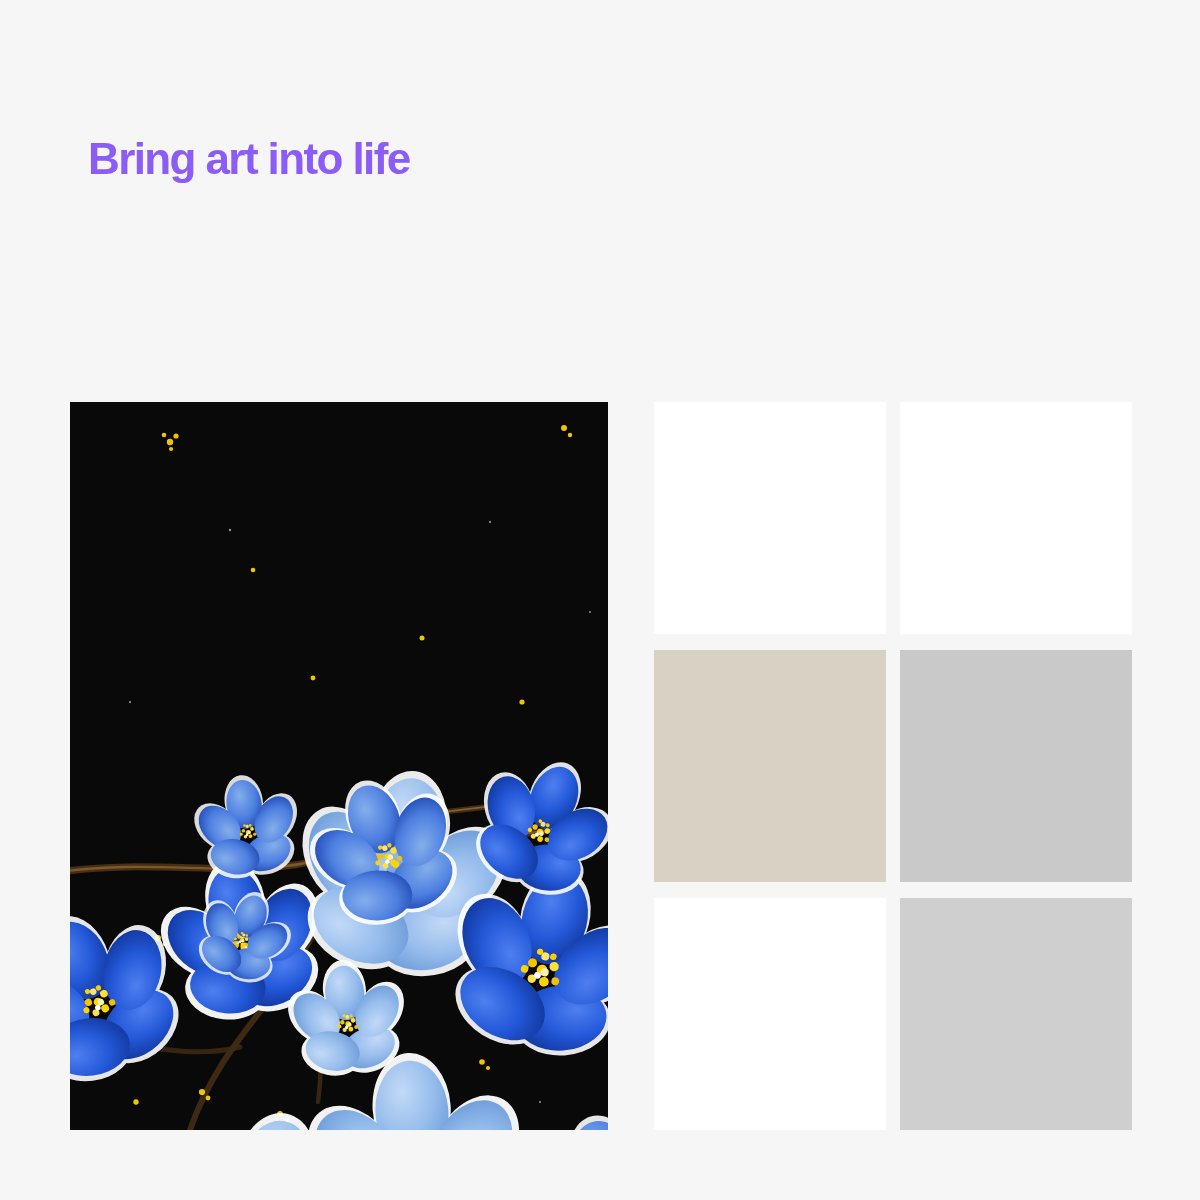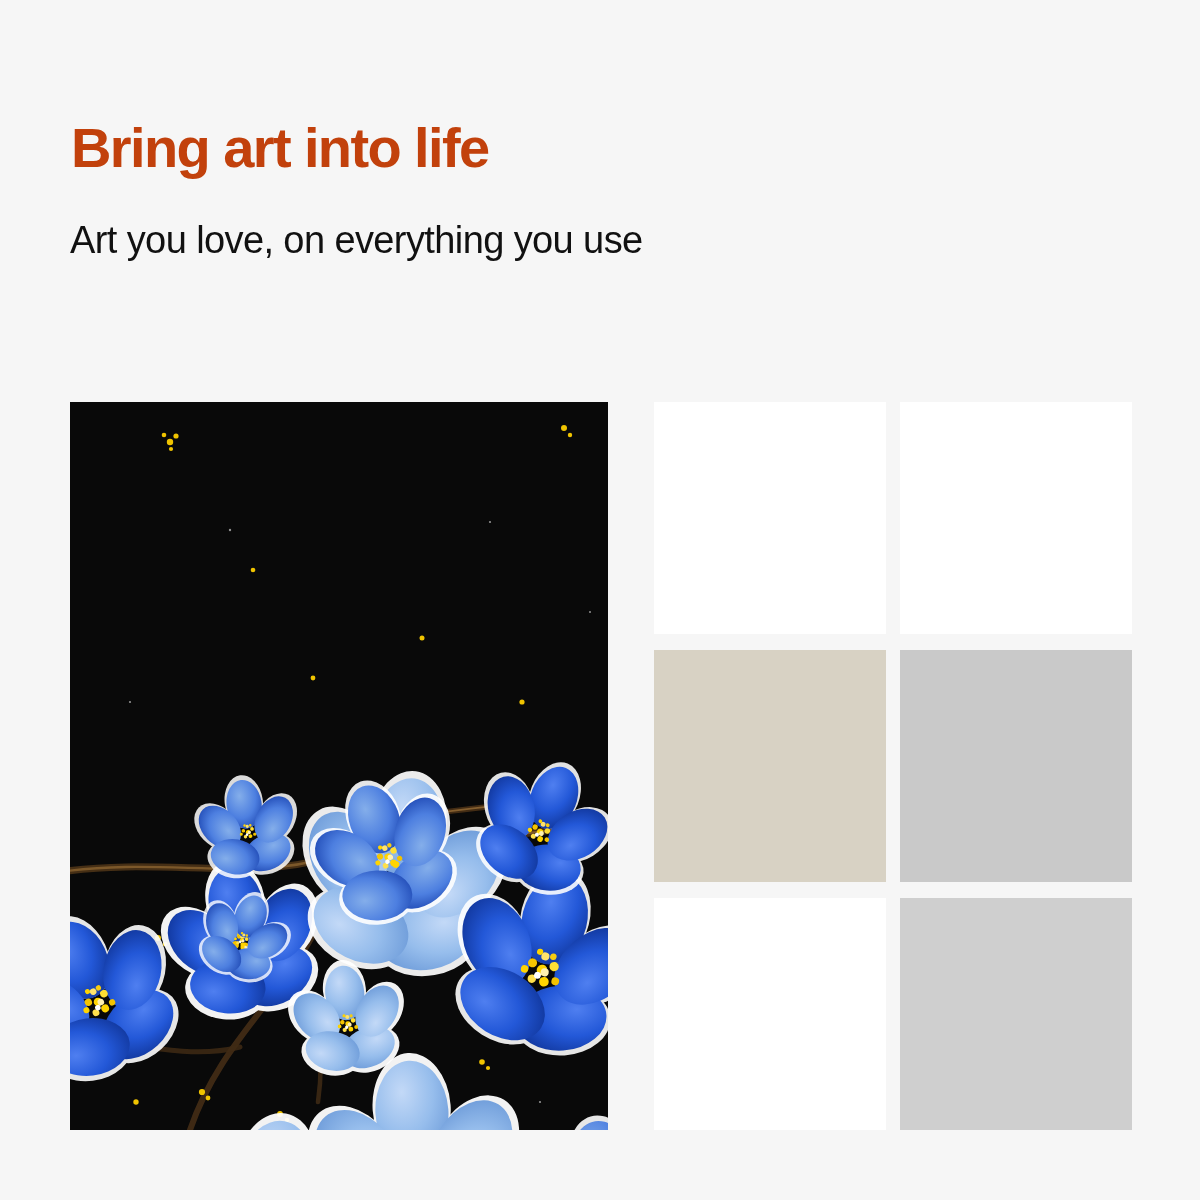--- a/index.html
+++ b/index.html
@@ -8,22 +8,22 @@
     background:#f6f6f6;
     font-family:"Liberation Sans","DejaVu Sans",sans-serif;
     overflow:hidden;
     -webkit-font-smoothing:antialiased;
   }
   .page{position:relative;width:1200px;height:1200px;}
 
   
   .header{position:absolute;left:70px;top:118px;width:1060px;}
   .title{
-    font-size:56px;font-weight:bold;color:#c2410c;
-    letter-spacing:-1.6px;line-height:1.05;margin:1px;
+    font-size:44px;font-weight:bold;color:#8b5cf6;
+    letter-spacing:-1.6px;line-height:1.05;margin:18px;
   }
   .subtitle{
     font-size:38px;font-weight:normal;color:#111111;
     letter-spacing:-0.6px;line-height:1.1;margin:42px 0 0 0;
   }
 
   
   .gallery{position:absolute;left:70px;top:402px;width:1062px;height:728px;}
   .hero{
     position:absolute;left:0;top:0;width:538px;height:728px;
@@ -47,21 +47,20 @@
   svg{display:block;}
   .flower-svg{width:100%;height:100%;}
 </style>
 </head>
 <body>
 
 <div class="page">
 
   <div class="header">
     <h1 class="title">Bring art into life</h1>
-    <p class="subtitle">Art you love, on everything you use</p>
   </div>
 
   <div class="gallery">
 
     <div class="hero">
       <svg class="flower-svg" viewBox="0 0 538 728" preserveAspectRatio="xMidYMid slice">
         <defs>
           <radialGradient id="pDark" cx="38%" cy="32%" r="75%">
             <stop offset="0%" stop-color="#4f7ff0"></stop>
             <stop offset="55%" stop-color="#2358d8"></stop>

